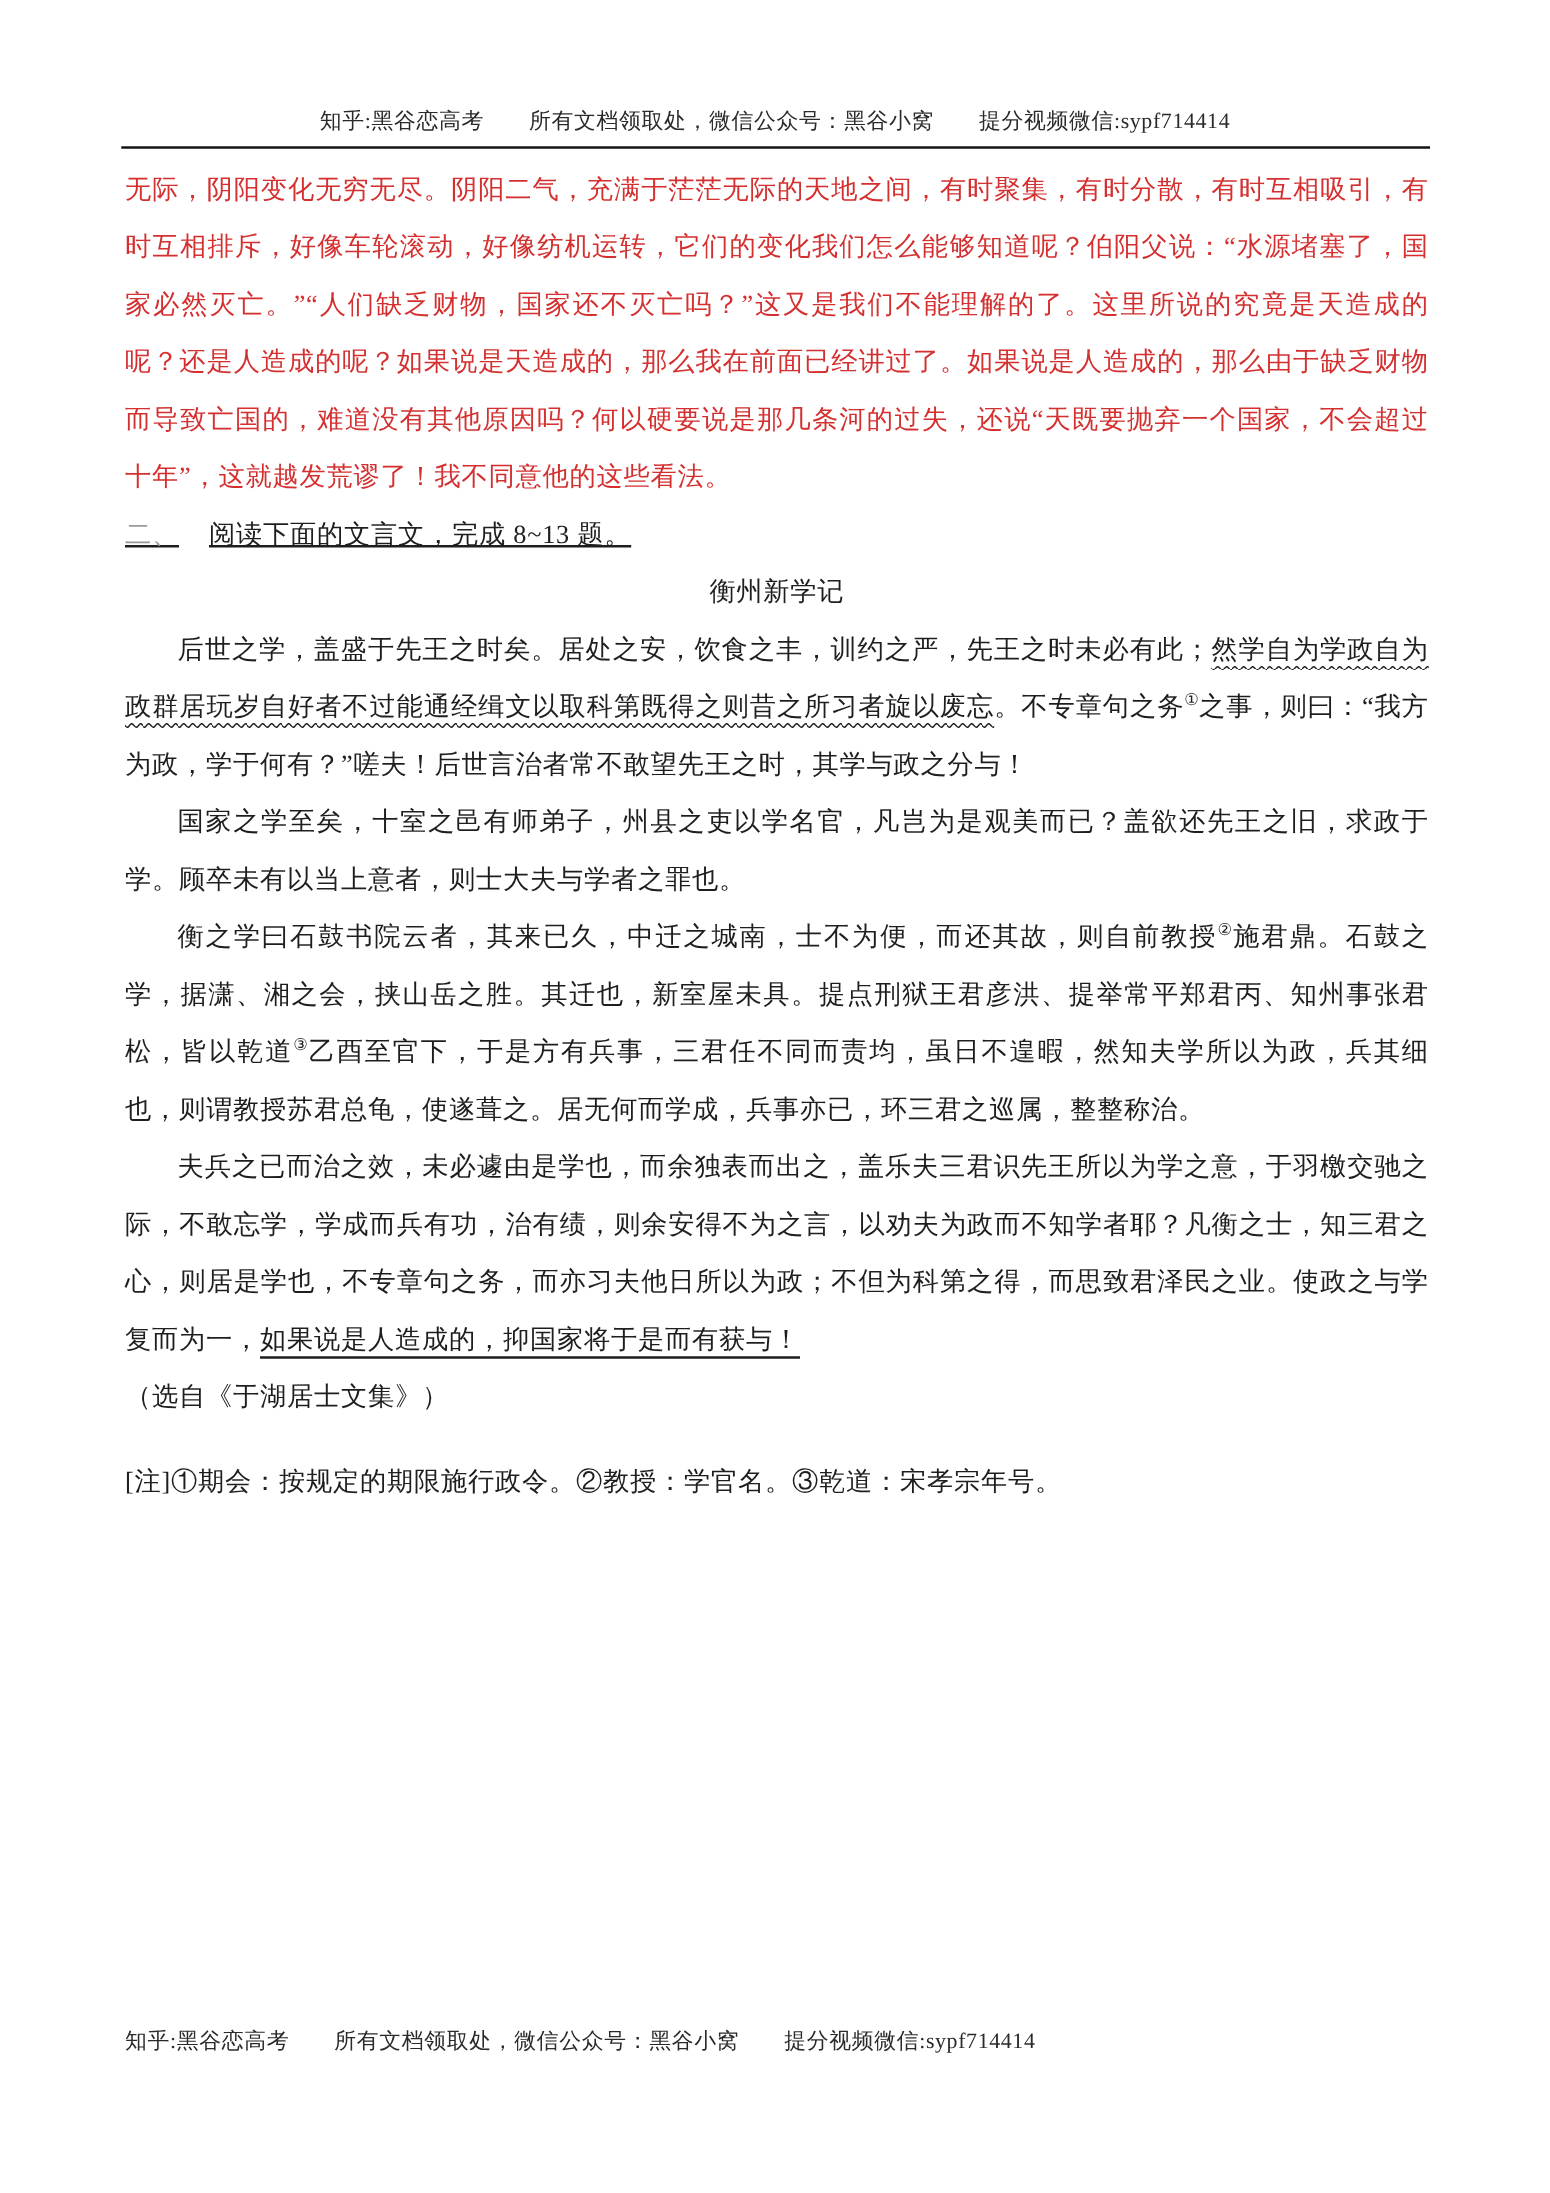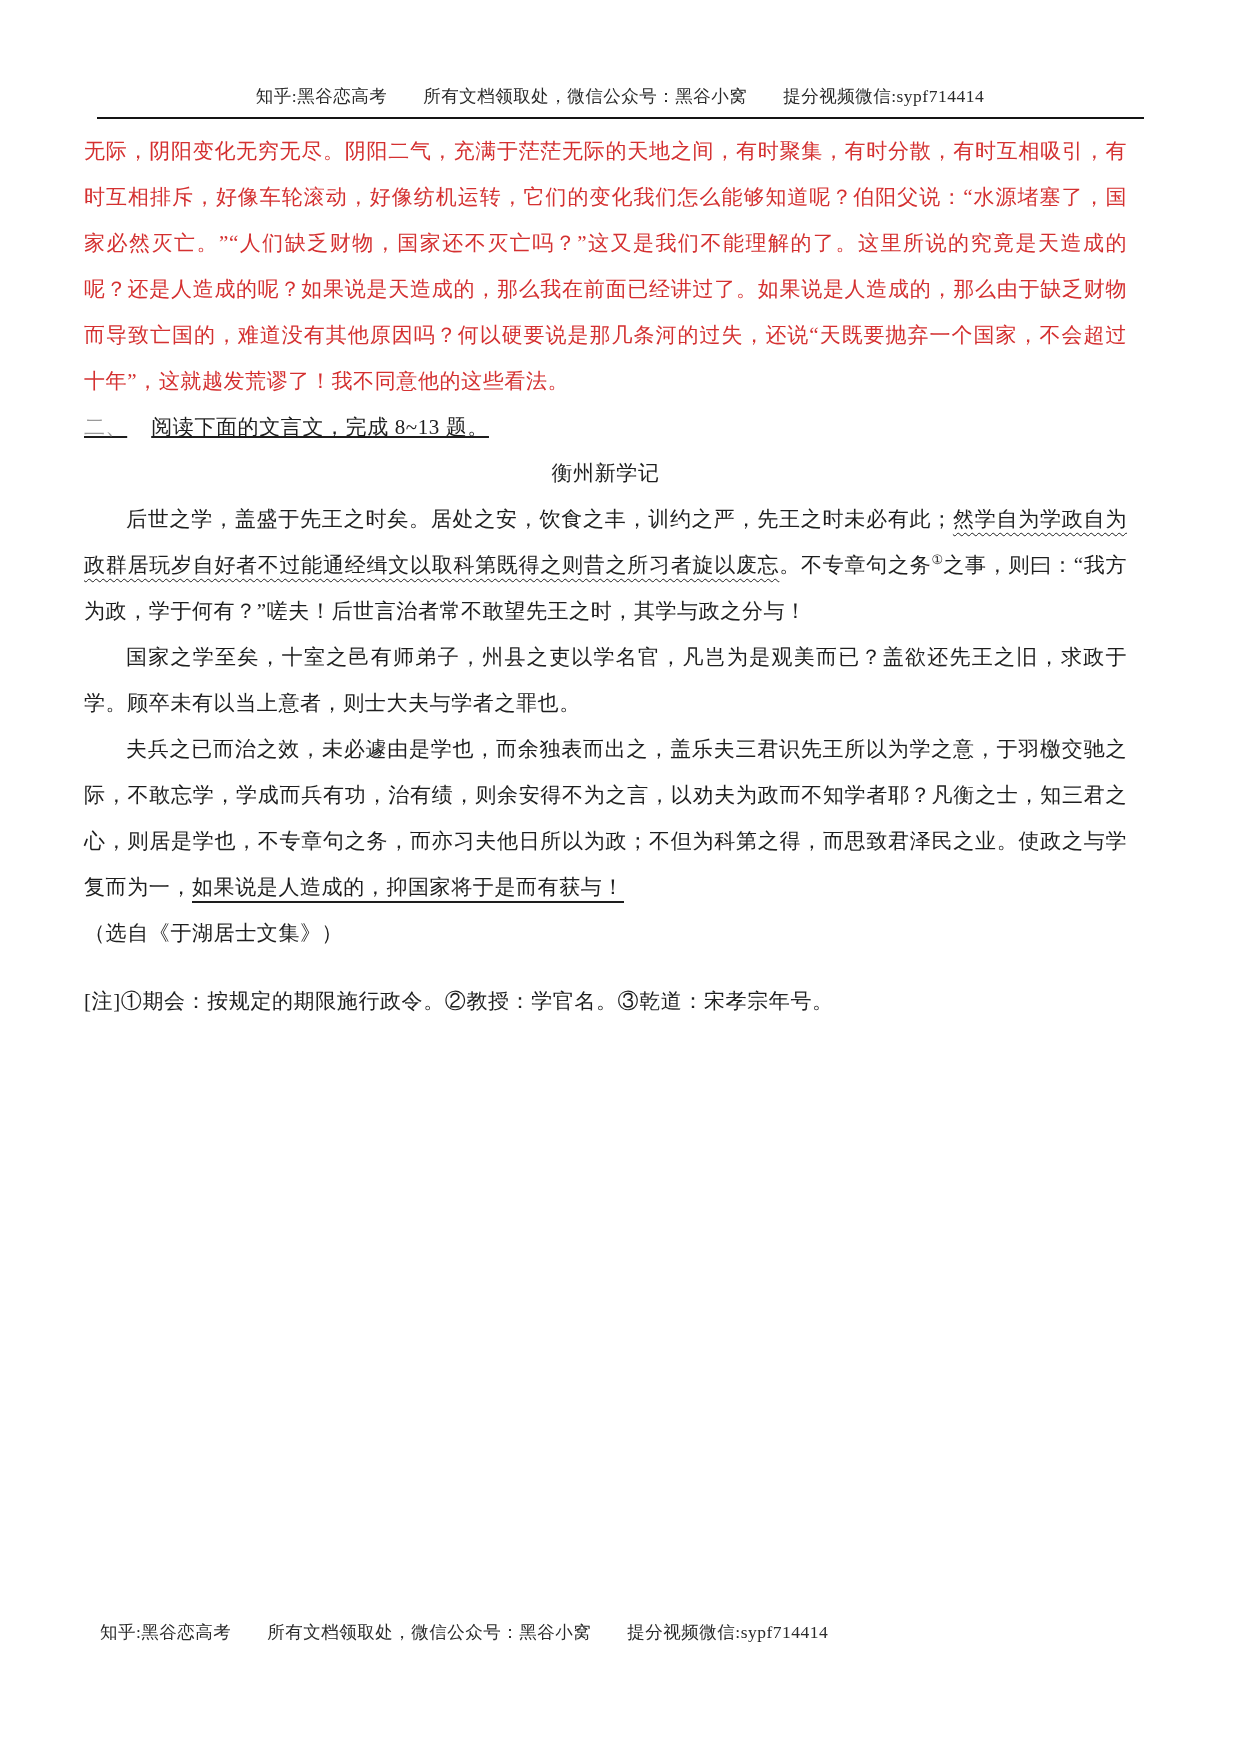--- a/index.html
+++ b/index.html
@@ -15,21 +15,21 @@
   .header {
     position: absolute; top: 84px; left: 100px; right: 100px;
     text-align: center; font-size: 17.5px; color: #2a2a2a;
     letter-spacing: 0.5px; white-space: nowrap;
   }
   .header-rule {
     position: absolute; top: 117px; left: 97px; right: 96px;
     border-top: 2.5px solid #141414;
   }
   .content {
-    position: absolute; top: 128px; left: 84px; width: 1043px;
+    position: absolute; top: 128px; left: 100px; width: 1043px;
   }
   .content p {
     margin: 0;
     font-size: 21px;
     line-height: 46px;
     text-align: justify;
     letter-spacing: 0.6px;
   }
   .translation {  }
   .section-line { text-align: left; text-decoration: underline; }
@@ -77,20 +77,21 @@
 
     <p class="section-line">
       <span class="section-num" style="color: rgb(154, 154, 154);">二、</span><span>阅读下面的文言文，完成 8~13 题。</span>
     </p>
 
     <p class="center">衡州新学记</p>
 
     <div>
         <p class="para indent"><span>后世之学，盖盛于先王之时矣。居处之安，饮食之丰，训约之严，先王之时未必有此；</span><span class="u-wavy">然学自为学政自为政群居玩岁自好者不过能通经缉文以取科第既得之则昔之所习者旋以废忘</span><span>。不专章句之务</span><sup>①</sup><span>之事，则曰：“我方为政，学于何有？”嗟夫！后世言治者常不敢望先王之时，其学与政之分与！</span></p>
         <p class="para indent"><span>国家之学至矣，十室之邑有师弟子，州县之吏以学名官，凡岂为是观美而已？盖欲还先王之旧，求政于学。顾卒未有以当上意者，则士大夫与学者之罪也。</span></p>
+        <p class="para indent"><span>衡之学曰石鼓书院云者，其来已久，中迁之城南，士不为便，而还其故，则自前教授</span><sup>②</sup><span>施君鼎。石鼓之学，据潇、湘之会，挟山岳之胜。其迁也，新室屋未具。提点刑狱王君彦洪、提举常平郑君丙、知州事张君松，皆以乾道</span><sup>③</sup><span>乙酉至官下，于是方有兵事，三君任不同而责均，虽日不遑暇，然知夫学所以为政，兵其细也，则谓教授苏君总龟，使遂葺之。居无何而学成，兵事亦已，环三君之巡属，整整称治。</span></p>
         <p class="para indent"><span>夫兵之已而治之效，未必遽由是学也，而余独表而出之，盖乐夫三君识先王所以为学之意，于羽檄交驰之际，不敢忘学，学成而兵有功，治有绩，则余安得不为之言，以劝夫为政而不知学者耶？凡衡之士，知三君之心，则居是学也，不专章句之务，而亦习夫他日所以为政；不但为科第之得，而思致君泽民之业。使政之与学复而为一，</span><span class="u-line">如果说是人造成的，抑国家将于是而有获与！</span></p>
       </div>
 
     <p class="right">（选自《于湖居士文集》）</p>
 
     <p class="notes">[注]①期会：按规定的期限施行政令。②教授：学官名。③乾道：宋孝宗年号。</p>
 
   </div>
 
   <div class="footer">

